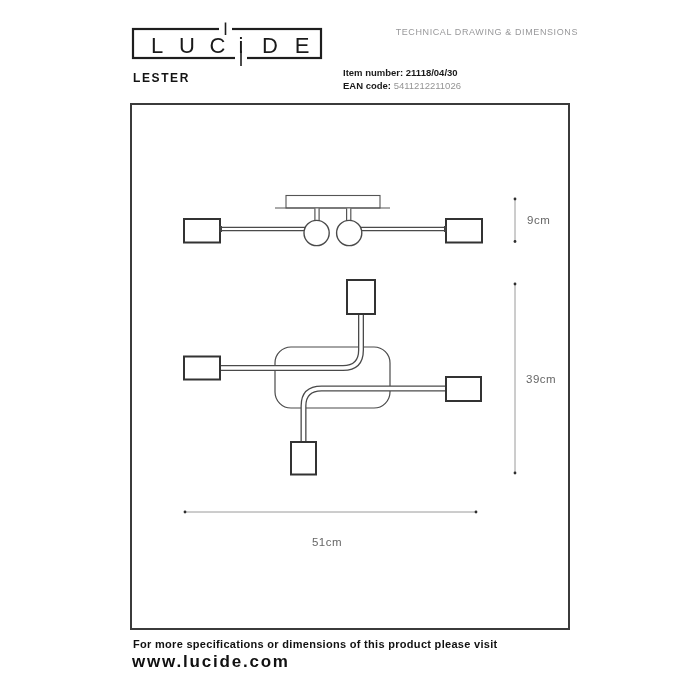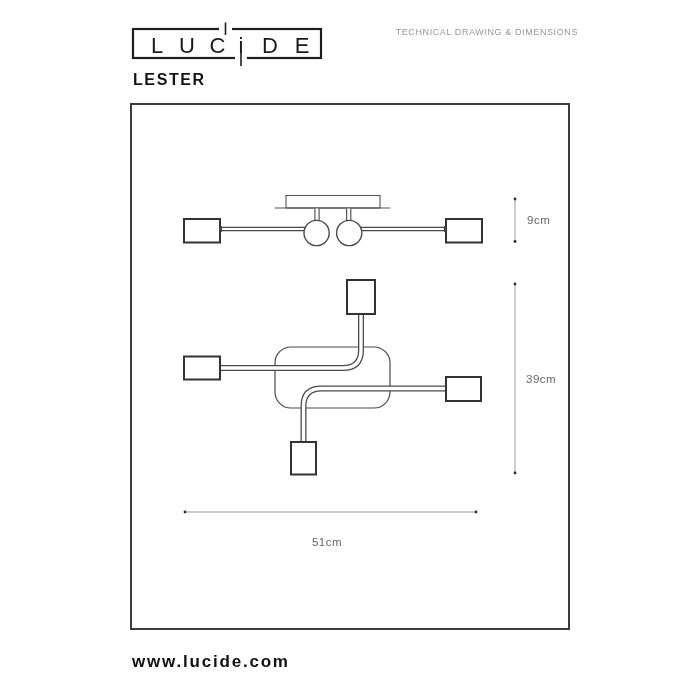--- a/index.html
+++ b/index.html
@@ -3,21 +3,21 @@
 <meta charset="utf-8">
 <style>
   html,body{margin:0;padding:0;background:#ffffff;}
   body{width:700px;height:700px;font-family:"Liberation Sans", sans-serif;}
   .sheet{position:relative;width:700px;height:700px;background:#ffffff;overflow:hidden;}
 
   .abs{position:absolute;}
 
   .doc-title{top:27px;right:122px;font-size:9px;letter-spacing:0.6px;color:#98989a;font-weight:400;}
 
-  .product-name{left:133px;top:71px;font-size:16px;font-weight:bold;letter-spacing:1.6px;color:#141414;}
+  .product-name{left:133px;top:71px;font-size:12px;font-weight:bold;letter-spacing:1.6px;color:#141414;}
 
   .meta{left:343px;top:66px;font-size:9.5px;line-height:13px;color:#1a1a1a;}
   .meta .row{white-space:nowrap;}
   .meta .label{font-weight:bold;}
   .meta .value-strong{font-weight:bold;}
   .meta .value-muted{color:#949494;font-weight:normal;}
 
   .frame{left:130px;top:103px;width:436px;height:523px;border:2px solid #3b3b3b;background:#ffffff;}
 
   .drawing-svg{left:0;top:0;width:700px;height:700px;pointer-events:none;}
@@ -47,20 +47,30 @@
     <line x1="94.5" y1="2.5" x2="94.5" y2="15" stroke="#1e1e1e" stroke-width="1.6"></line>
 
     <rect x="104" y="35.4" width="12" height="4.8" fill="#ffffff"></rect>
     <line x1="110" y1="31" x2="110" y2="46" stroke="#1e1e1e" stroke-width="1.6"></line>
   </svg>
 
   <div class="abs doc-title">TECHNICAL DRAWING &amp; DIMENSIONS</div>
 
   <div class="abs product-name">LESTER</div>
 
+  <div class="abs meta">
+    <div class="row">
+      <span class="label">Item number:</span>
+      <span class="value-strong">21118/04/30</span>
+    </div>
+    <div class="row">
+      <span class="label">EAN code:</span>
+      <span class="value-muted">5411212211026</span>
+    </div>
+  </div>
 
   <div class="abs frame"></div>
 
   <svg class="abs drawing-svg" viewBox="0 0 700 700">
 
     <g>
       <rect x="286" y="195.5" width="94" height="12.5" fill="#ffffff" stroke="#555" stroke-width="1.1"></rect>
       <line x1="275" y1="208" x2="390" y2="208" stroke="#555" stroke-width="1.1"></line>
 
       <g>
@@ -120,15 +130,16 @@
     </g>
 
     <g>
       <line x1="185" y1="512" x2="476" y2="512" stroke="#9a9a9a" stroke-width="1"></line>
       <circle cx="185" cy="512" r="1.4" fill="#2f2f2f"></circle>
       <circle cx="476" cy="512" r="1.4" fill="#2f2f2f"></circle>
       <text class="dim-label" x="327" y="546" text-anchor="middle">51cm</text>
     </g>
   </svg>
 
+  <div class="abs footer-note">For more specifications or dimensions of this product please visit</div>
   <div class="abs footer-site">www.lucide.com</div>
 
 </div>
 
 </body></html>

